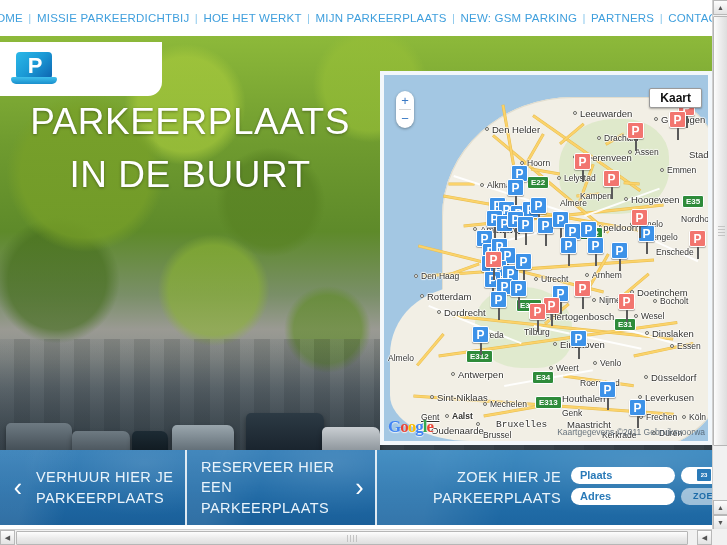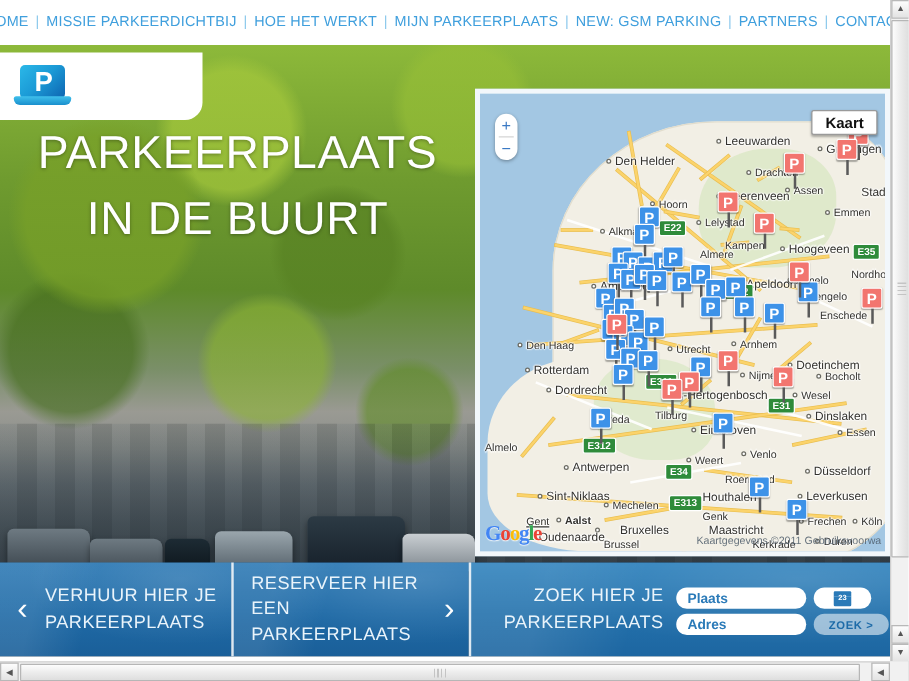--- a/index.html
+++ b/index.html
@@ -221,21 +221,21 @@
   }
   .panel .ptxt {
     position:relative; font-size:14.5px; line-height:1.42; letter-spacing:.4px;
     color:#eaf4fb; font-weight:400; z-index:2;
   }
   .arrowbtn {
     position:relative; z-index:3; color:#fff; font-size:25px; font-weight:300;
     width:36px; text-align:center; cursor:pointer; user-select:none;
   }
 
-  .searchrow { position:relative; z-index:2; display:flex; align-items:flex-end; width:100%; padding-left:26px; }
+  .searchrow { position:relative; z-index:2; display:flex; align-items:flex-start; width:100%; padding-left:56px; }
   .searchlabel {
     font-size:14.5px; line-height:1.42; letter-spacing:.4px; color:#eaf4fb;
     text-align:right; white-space:nowrap;
   }
   .fields { margin-left:10px; }
   .fieldrow { display:flex; align-items:center; margin-bottom:4px; }
   .fieldrow:last-child { margin-bottom:0; }
   .txtinput {
     width:104px; height:17px; border:0; border-radius:9px;
     background:#fff; color:#2a7ab8; font-size:11px; font-weight:bold;
@@ -458,21 +458,21 @@
           <div class="maplabel big" style="left: 261px; top: 317px;">Leverkusen</div>
           <div class="citydot" style="left: 254px; top: 320px;"></div>
           <div class="maplabel" style="left: 37px; top: 337px; text-decoration: underline;">Gent</div>
           <div class="maplabel" style="left: 68px; top: 336px; font-weight: bold;">Aalst</div>
           <div class="citydot" style="left: 61px; top: 339px;"></div>
           <div class="maplabel" style="left: 178px; top: 333px;">Genk</div>
           <div class="maplabel" style="left: 262px; top: 337px;">Frechen</div>
           <div class="citydot" style="left: 255px; top: 340px;"></div>
           <div class="maplabel" style="left: 305px; top: 337px;">Köln</div>
           <div class="citydot" style="left: 298px; top: 340px;"></div>
-          <div class="maplabel big" style="left: 112px; top: 344px;">Bruxelles</div>
+          <div class="maplabel big" style="left: 112px; top: 344px; font-family: Liberation Mono, monospace;">Bruxelles</div>
           <div class="citydot" style="left: 92px; top: 347px;"></div>
           <div class="maplabel big" style="left: 183px; top: 344px;">Maastricht</div>
           <div class="maplabel" style="left: 99px; top: 355px;">Brussel</div>
           <div class="maplabel" style="left: 218px; top: 355px; text-align: center;">Kerkrade</div>
           <div class="maplabel" style="left: 275px; top: 353px;">Düren</div>
           <div class="citydot" style="left: 268px; top: 356px;"></div>
           <div class="maplabel big" style="left: 47px; top: 350px;">Oudenaarde</div>
           <div class="maplabel big" style="left: 305px; top: 74px;">Stadskanaal</div>
         </div>
       <div id="shields">

